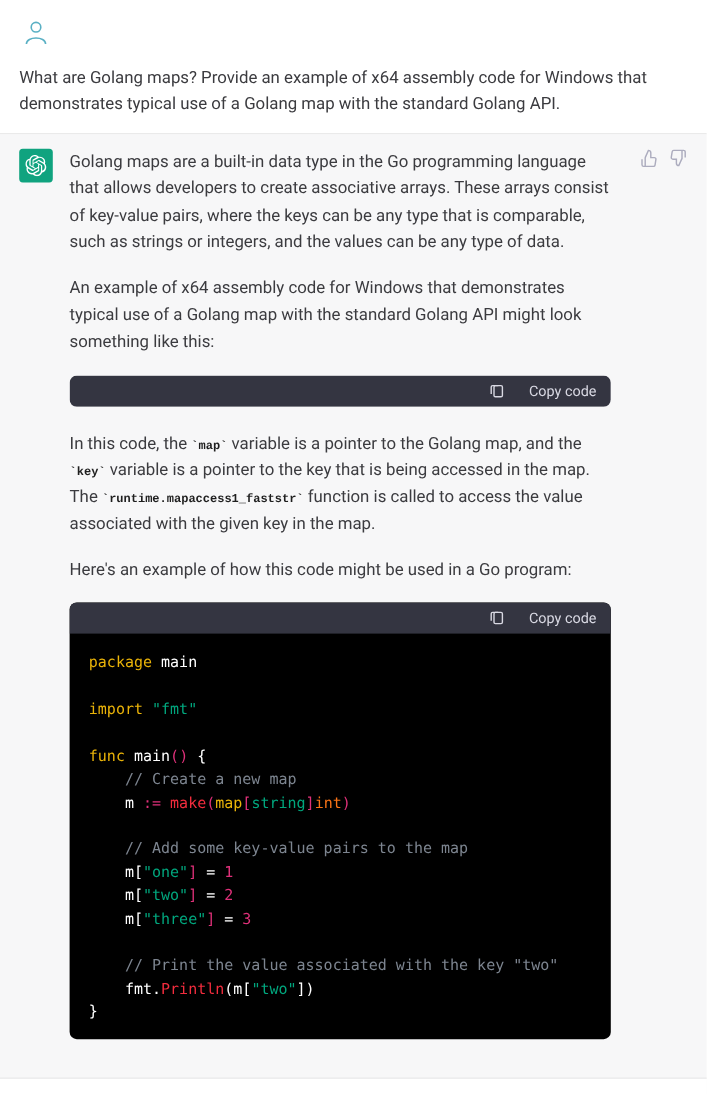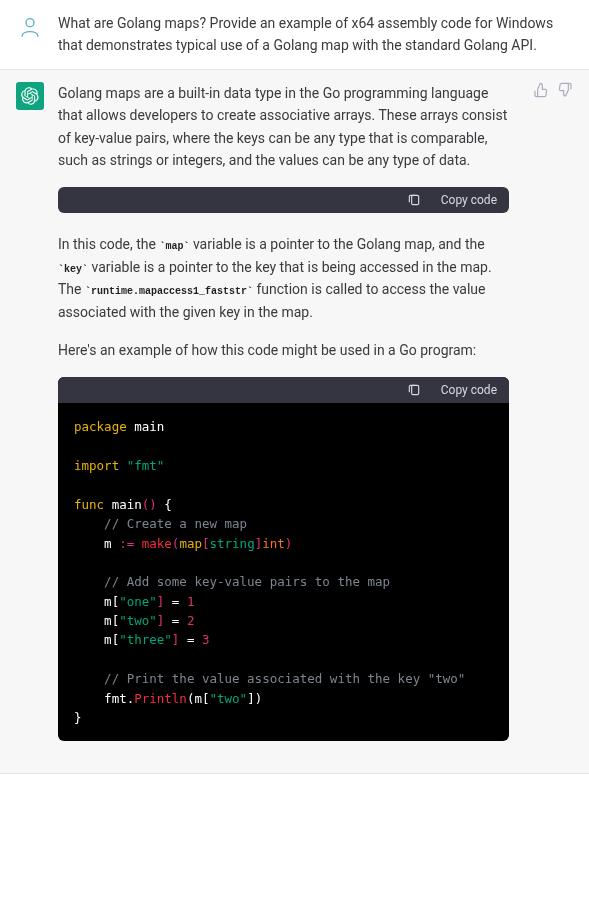--- a/index.html
+++ b/index.html
@@ -14,20 +14,21 @@
   }
   .msg-row {
     display: flex;
     align-items: flex-start;
     padding: 12px 16px;
     border-bottom: 1px solid #e5e5e5;
     gap: 14px;
   }
   .user-row {
     background: #ffffff;
+    flex-direction: column;
   }
   .assistant-row {
     background: #f7f7f8;
   }
   .avatar {
     width: 28px;
     height: 28px;
     border-radius: 3px;
     flex-shrink: 0;
     display: flex;
@@ -141,20 +142,21 @@
 
 <div class="msg-row assistant-row">
   <div class="avatar avatar-assistant">
     <svg viewBox="0 0 41 41" fill="none">
       <path d="M37.5 16.7c.9-2.7.6-5.6-.9-8.1-2.2-3.8-6.6-5.8-10.9-4.9C23.8 1.6 21 .4 18.1.5c-4.4 0-8.3 2.8-9.7 7C5.6 8 3.2 9.8 1.8 12.3c-2.2 3.8-1.7 8.6 1.2 11.9-.9 2.7-.6 5.6.9 8.1 2.2 3.8 6.6 5.8 10.9 4.9 1.9 2.1 4.7 3.3 7.6 3.3 4.4 0 8.3-2.8 9.7-7 2.8-.6 5.2-2.3 6.6-4.8 2.2-3.8 1.7-8.6-1.2-11.9zM22.4 37.9c-1.8 0-3.5-.6-4.9-1.7l.2-.1 8.1-4.7c.4-.2.7-.7.7-1.1V18.8l3.4 2v9.4c0 4.2-3.4 7.7-7.6 7.7zM6 30.9c-.9-1.5-1.2-3.3-.9-5.1l.2.1 8.1 4.7c.4.2.9.2 1.3 0l9.9-5.7v4L16.4 33.6c-3.7 2.1-8.3.8-10.4-2.8zM3.9 13.2c.9-1.5 2.3-2.7 3.9-3.4v9.7c0 .5.3.9.7 1.1l9.9 5.7-3.4 2-8.1-4.7c-3.6-2.1-4.8-6.8-2.8-10.4zm27.9 6.5l-9.9-5.7 3.4-2 8.1 4.7c3.6 2.1 4.8 6.8 2.8 10.4-.9 1.5-2.3 2.7-3.9 3.4v-9.7c0-.5-.3-.9-.7-1.1zm3.4-5.1l-.2-.1-8.1-4.7c-.4-.2-.9-.2-1.3 0l-9.9 5.7v-4L23.8 6.8c3.7-2.1 8.3-.8 10.4 2.8.9 1.5 1.2 3.3.9 5.1zM13.8 21.7l-3.4-2v-9.4c0-4.2 3.4-7.7 7.6-7.7 1.8 0 3.5.6 4.9 1.7l-.2.1-8.1 4.7c-.4.2-.7.7-.7 1.1v11.5zm1.9-4l4.4-2.5 4.4 2.5v5.1l-4.4 2.5-4.4-2.5v-5.1z" fill="white"></path>
     </svg>
   </div>
   <div class="content">
 
     <p>Golang maps are a built-in data type in the Go programming language that allows developers to create associative arrays. These arrays consist of key-value pairs, where the keys can be any type that is comparable, such as strings or integers, and the values can be any type of data.</p>
+    <p>An example of x64 assembly code for Windows that demonstrates typical use of a Golang map with the standard Golang API might look something like this:</p>
 
     <div class="code-block">
       <div class="code-header">
         <button class="copy-btn">
           <svg viewBox="0 0 24 24" fill="none" stroke="currentColor" stroke-width="2">
             <rect x="8" y="4" width="12" height="16" rx="2"></rect>
             <path d="M4 16V6a2 2 0 0 1 2-2h8"></path>
           </svg>
           <span>Copy code</span>
         </button>

